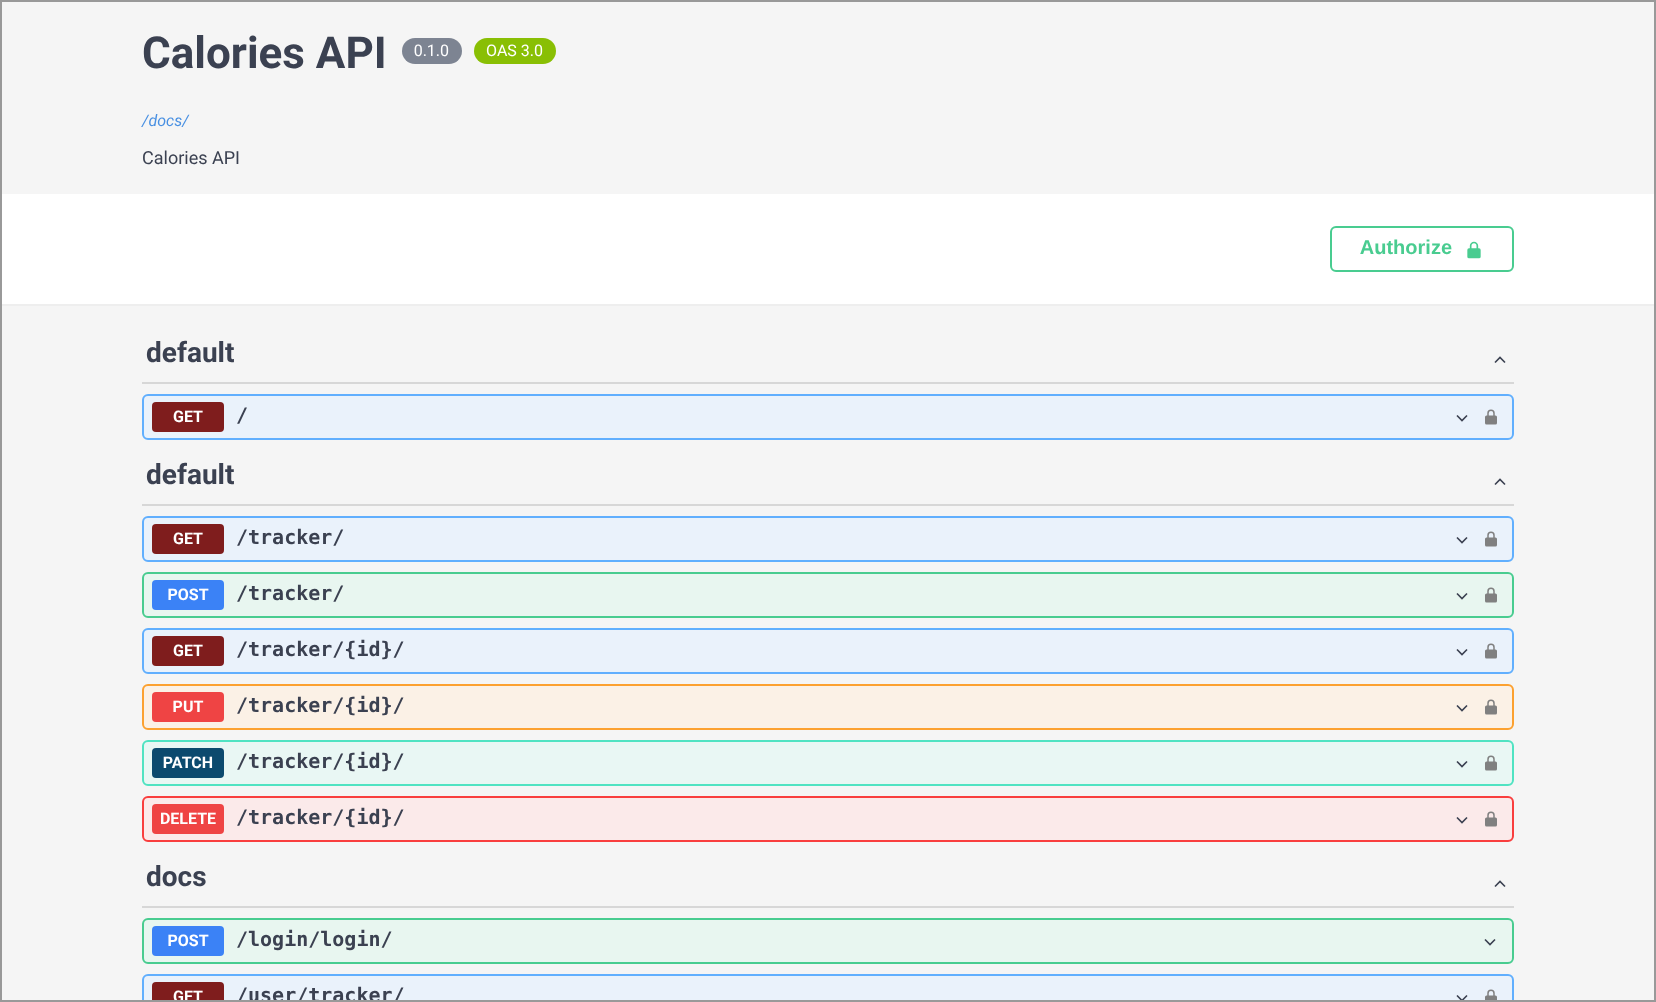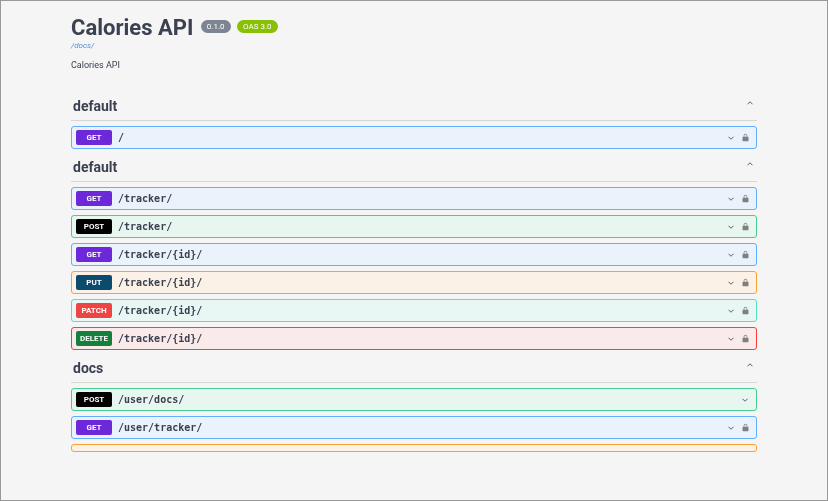--- a/index.html
+++ b/index.html
@@ -2,54 +2,62 @@
 <html><head>
 <meta charset="utf-8">
 <style>
   *{box-sizing:border-box;margin:0;padding:0}
   body{font-family:-apple-system,BlinkMacSystemFont,"Segoe UI",Roboto,sans-serif;background:#fafafa;color:#3b4151;font-size:14px}
   .frame{border:1px solid #999;width:828px;height:501px;overflow:hidden;background:#f5f5f5}
   .header{padding:14px 0 12px 70px;background:#f5f5f5}
   h1{font-size:22px;font-weight:700;display:inline-block;color:#3b4151}
   .ver{background:#7d8492;color:#fff;font-size:8px;border-radius:20px;padding:2px 6px;vertical-align:super;margin-left:4px}
   .oas{background:#89bf04;color:#fff;font-size:8px;border-radius:20px;padding:2px 6px;vertical-align:super;margin-left:3px}
-  .docs{font-size:8px;color:#4990e2;font-style:italic;margin-top:1px}
+  .docs{font-size:8px;color:#4990e2;font-style:italic;margin-top:16px}
   .sub{font-size:9px;margin-top:10px;color:#3b4151}
   .authbar{background:#fff;padding:16px 70px 16px 70px;border-bottom:1px solid #eee;text-align:right}
   .auth-btn{display:inline-flex;align-items:center;gap:6px;border:1.5px solid #49cc90;color:#49cc90;background:#fff;border-radius:3px;padding:5px 14px;font-size:10px;font-weight:600;cursor:pointer}
   .auth-btn svg{width:10px;height:10px}
   .content{padding:6px 70px 0 70px}
-  .tag-head{display:flex;align-items:flex-start;justify-content:space-between;padding:8px 2px 6px 2px;border-bottom:1px solid rgba(0,0,0,0.12);margin-top:2px;cursor:pointer}
+  .tag-head{display:flex;align-items:flex-end;justify-content:space-between;padding:8px 2px 6px 2px;border-bottom:1px solid rgba(0,0,0,0.12);margin-top:2px;cursor:pointer}
   .tag-name{font-size:14px;font-weight:700;color:#3b4151}
   .op{border:1px solid;border-radius:3px;margin-top:5px;display:flex;align-items:center;padding:3px 6px 3px 4px;cursor:pointer}
   .m{font-size:8px;font-weight:700;color:#fff;border-radius:2px;padding:3px 0;min-width:36px;text-align:center;margin-right:6px}
   .path{font-family:"SFMono-Regular",Consolas,monospace;font-size:10px;font-weight:600;color:#3b4151}
   .sp{flex:1}
   .chev{width:10px;height:10px;margin-left:4px}
   .chev path{stroke:#3b4151;stroke-width:2;fill:none}
   .lock{width:9px;height:9px;margin-left:5px}
   .lock path{fill:#808080}
-  .GET{background:#eaf2fb;border-color:#61affe}.GET .m{background:#6d28d9}
-  .POST{background:#e8f6f0;border-color:#49cc90}.POST .m{background:#000000}
-  .PUT{background:#fbf1e6;border-color:#fca130}.PUT .m{background:#0c4a6e}
-  .PATCH{background:#e9f7f4;border-color:#50e3c2}.PATCH .m{background:#ef4444}
-  .DELETE{background:#fbeaea;border-color:#f93e3e}.DELETE .m{background:#15803d}
+  .GET{background:#eaf2fb;border-color:#61affe}.GET .m{background:#7f1d1d}
+  .POST{background:#e8f6f0;border-color:#49cc90}.POST .m{background:#3b82f6}
+  .PUT{background:#fbf1e6;border-color:#fca130}.PUT .m{background:#ef4444}
+  .PATCH{background:#e9f7f4;border-color:#50e3c2}.PATCH .m{background:#0c4a6e}
+  .DELETE{background:#fbeaea;border-color:#f93e3e}.DELETE .m{background:#ef4444}
 </style>
 </head>
 <body>
 <div class="frame">
 
 <div class="header">
   <h1>Calories API</h1>
   <span class="ver">0.1.0</span>
   <span class="oas">OAS 3.0</span>
   <div class="docs">/docs/</div>
   <div class="sub">Calories API</div>
 </div>
 
+<div class="authbar">
+  <button class="auth-btn">
+    <span>Authorize</span>
+    <svg viewBox="0 0 24 24">
+          <path fill="#49cc90" d="M12 2a5 5 0 0 0-5 5v3H6a2 2 0 0 0-2 2v8a2 2 0 0 0 2 2h12a2 2 0 0 0 2-2v-8a2 2 0 0 0-2-2h-1V7a5 5 0 0 0-5-5zm-3 5a3 3 0 1 1 6 0v3H9V7z"></path>
+        </svg>
+  </button>
+</div>
 
 <div class="content" id="groups">
       <div class="tag-head">
         <span class="tag-name">default</span>
         <svg class="chev" viewBox="0 0 24 24">
           <path d="M6 15l6-6 6 6"></path>
         </svg>
       </div>
       <div class="op GET">
         <span class="m">GET</span>
@@ -135,21 +143,21 @@
         </svg>
       </div>
       <div class="tag-head">
         <span class="tag-name">docs</span>
         <svg class="chev" viewBox="0 0 24 24">
           <path d="M6 15l6-6 6 6"></path>
         </svg>
       </div>
       <div class="op POST">
         <span class="m">POST</span>
-        <span class="path">/user/docs/</span>
+        <span class="path">/login/login/</span>
         <span class="sp"></span>
         <svg class="chev" viewBox="0 0 24 24">
           <path d="M6 9l6 6 6-6"></path>
         </svg>
       </div>
       <div class="op GET">
         <span class="m">GET</span>
         <span class="path">/user/tracker/</span>
         <span class="sp"></span>
         <svg class="chev" viewBox="0 0 24 24">

